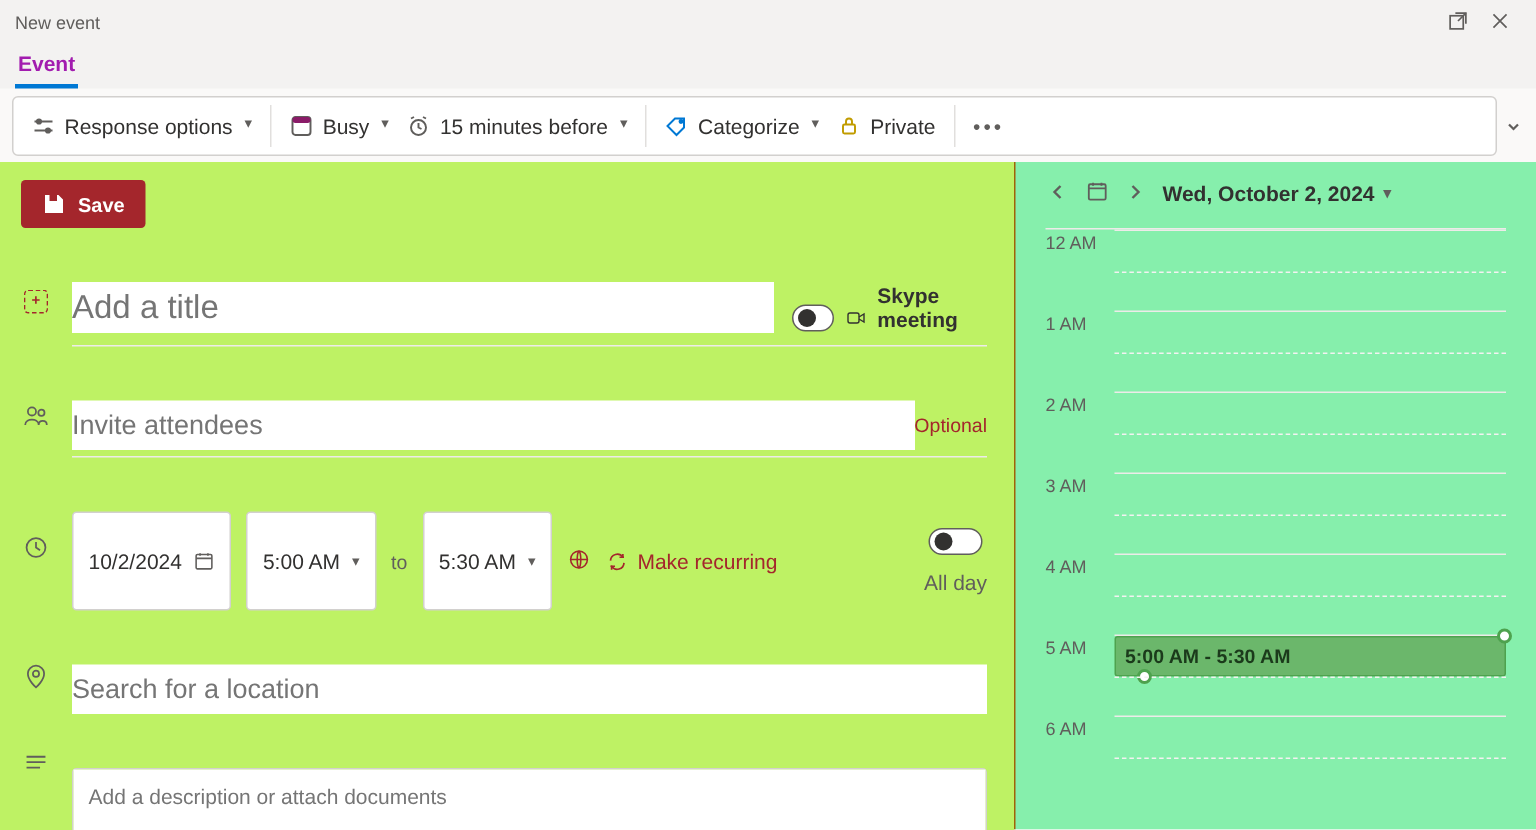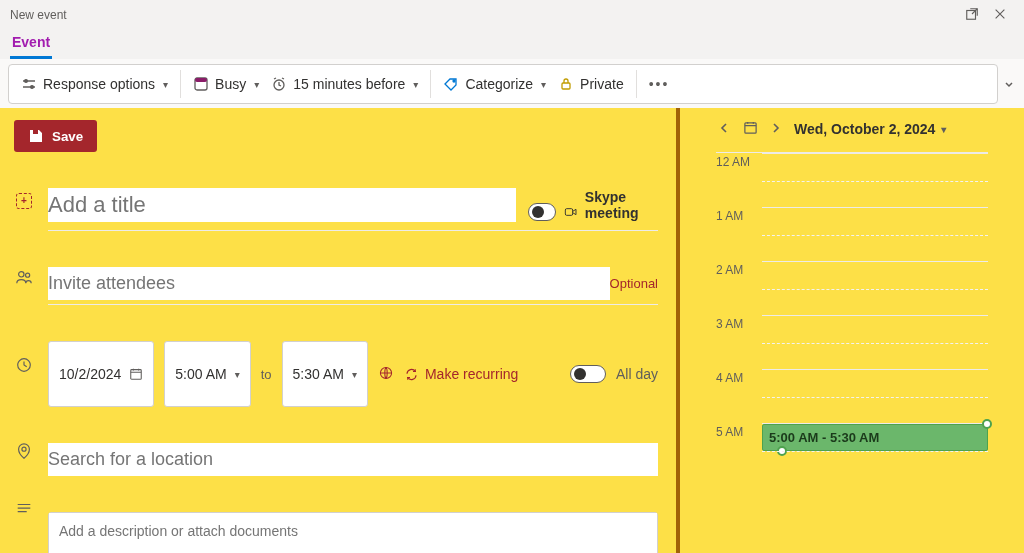--- a/index.html
+++ b/index.html
@@ -13,29 +13,29 @@
 
 .tabs { height: 30px; display: flex; align-items: flex-end; padding: 0 10px; background: #f3f2f1; border-bottom: 1px solid #faf9f8; }
 .tab { padding: 4px 2px 6px 2px; font-weight: 600; color: #a21caf; border-bottom: 3px solid transparent; cursor: pointer; }
 .tab.active { border-bottom-color: #0078d4; }
 
 
 .ribbon-wrap { padding: 4px 8px; background: #faf9f8; display: flex; align-items: center; }
 .ribbon { flex: 1; display: flex; align-items: center; height: 40px; border: 1px solid #d2d0ce; border-radius: 4px; background: #fff; padding: 0 6px; }
 .ribbon .group { display: flex; align-items: center; height: 100%; }
 .ribbon .sep { width: 1px; height: 28px; background: #e1dfdd; margin: 0 6px; }
-.rbtn { display: flex; align-items: center; gap: 6px; padding: 4px 6px; border-radius: 3px; color: #323130; cursor: pointer; }
+.rbtn { display: flex; align-items: flex-start; gap: 6px; padding: 4px 6px; border-radius: 3px; color: #323130; cursor: pointer; }
 .rbtn .chev { font-size: 10px; color: #605e5c; margin-left: 2px; }
 .rbtn svg, .rbtn .ic { width: 16px; height: 16px; flex-shrink: 0; }
 .overflow-chev { width: 14px; color: #605e5c; text-align: center; cursor: pointer; margin-left: 4px; }
 
 
 .main { display: flex; height: calc(100% - 30px - 30px - 48px); }
-.left { width: 676px; padding: 12px 18px 12px 14px; background: #fde047; overflow-y: auto; }
-.right { flex: 1; border-left: 4px solid #a16207; background: #fde047; padding: 12px 36px; }
+.left { width: 676px; padding: 12px 18px 12px 14px; background: #bef264; overflow-y: auto; }
+.right { flex: 1; border-left: 1px solid #a16207; background: #86efac; padding: 12px 20px; }
 
 
 .savebtn { display: inline-flex; align-items: center; gap: 8px; background: #a4262c; color: #fff; border: none; border-radius: 3px; padding: 8px 14px; font-weight: 600; cursor: pointer; }
 .savebtn svg { fill: #fff; }
 
 .form-row { display: flex; align-items: center; gap: 14px; margin-top: 18px; }
 .icon-col { width: 20px; color: #605e5c; display: flex; justify-content: center; }
 .icon-col svg { width: 18px; height: 18px; }
 .field-col { flex: 1; margin-top: 18px; }
 
@@ -44,21 +44,21 @@
 .title-row .under { border-bottom: 1px solid #edebe9; padding-bottom: 8px; }
 .plain-input { width: 100%; border: none; color: #605e5c; padding: 6px 0; outline: none; font-size: 18px; }
 .optional { color: #a4262c; font-size: 13px; cursor: pointer; }
 
 .dt-row { display: flex; align-items: center; gap: 10px; }
 .dt-box { display: flex; align-items: center; gap: 8px; border: 1px solid #d2d0ce; border-radius: 3px; padding: 24px 10px; background: #fff; cursor: pointer; color: #323130; }
 .dt-box .chev { font-size: 10px; color: #605e5c; }
 .to-label { color: #605e5c; font-size: 13px; }
 .link-red { color: #a4262c; display: flex; align-items: center; gap: 6px; cursor: pointer; }
 .globe-ic { color: #a4262c; }
-.allday { display: flex; align-items: center; gap: 10px; color: #605e5c; margin-left: auto; }
+.allday { display: flex; align-items: center; gap: 10px; color: #605e5c; margin-left: auto; flex-direction: column; }
 
 .toggle { width: 36px; height: 18px; border: 1px solid #605e5c; border-radius: 10px; position: relative; background: #fff; cursor: pointer; }
 .toggle .knob { width: 12px; height: 12px; background: #323130; border-radius: 50%; position: absolute; top: 2px; left: 3px; }
 
 .desc-box { border: 1px solid #d2d0ce; border-radius: 3px; }
 .desc-area { width: 100%; min-height: 130px; border: none; resize: none; padding: 10px; font-family: inherit; font-size: 14px; color: #323130; outline: none; }
 .desc-toolbar { display: flex; align-items: center; gap: 18px; padding: 6px 10px; border-top: 1px solid #f3f2f1; color: #605e5c; }
 .desc-toolbar .tool { cursor: pointer; display: flex; align-items: center; }
 .diamond { position: absolute; right: 8px; bottom: 40px; color: #0078d4; }
 .desc-wrap { position: relative; }
@@ -379,15 +379,19 @@
       <div class="hour-row">
           <div class="hour-label">5 AM</div>
         <div class="hour-cell half">
           <div class="event-block">
             <span>5:00 AM - 5:30 AM</span>
             <span class="handle tr"></span>
             <span class="handle bl"></span>
           </div>
         </div>
       </div>
+      <div class="hour-row">
+          <div class="hour-label">6 AM</div>
+          <div class="hour-cell half"></div>
+        </div>
     </div>
   </div>
 </div>
 
 </body></html>

